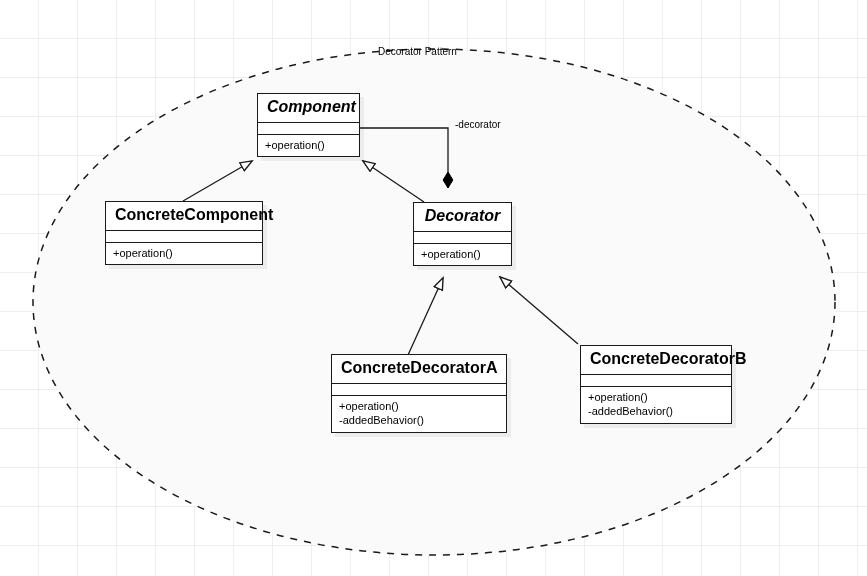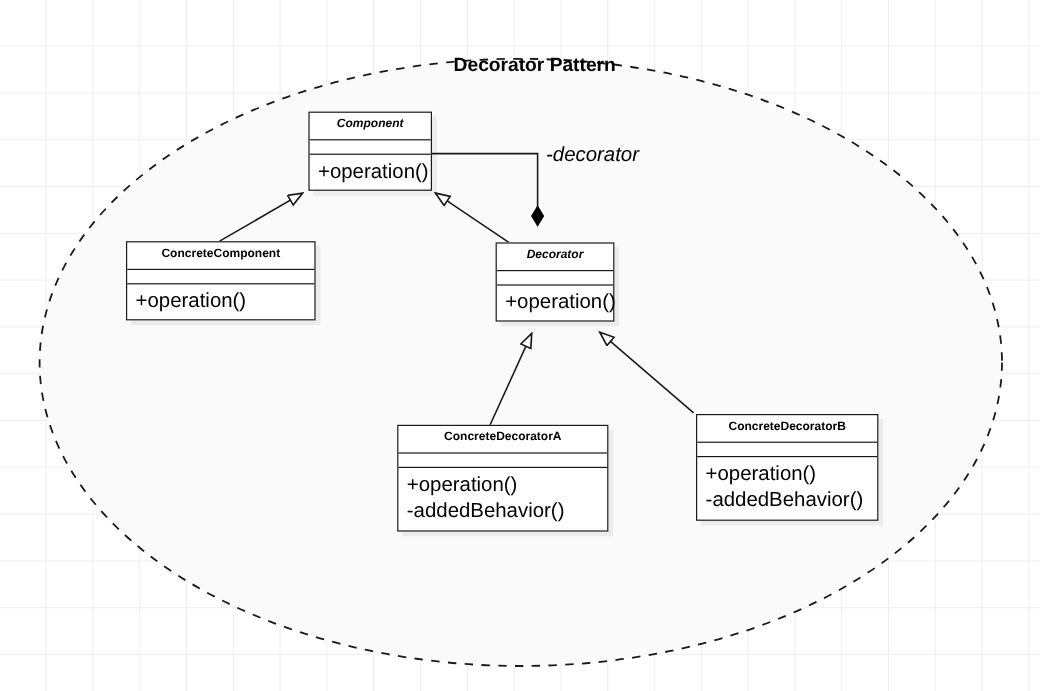--- a/index.html
+++ b/index.html
@@ -34,57 +34,56 @@
     box-sizing: border-box;
     background: #ffffff;
     border: 1.6px solid #1a1a1a;
     box-shadow: 4px 4px 0 0 rgba(0,0,0,0.055);
     display: flex;
     flex-direction: column;
   }
   .uml-name {
     box-sizing: border-box;
     text-align: center;
-    font-size: 10px;
+    font-size: 16px;
     font-weight: bold;
     color: #000000;
     padding: 5px 9px 6px 9px;
     border-bottom: 1.6px solid #1a1a1a;
     line-height: 1.05;
     white-space: nowrap;
   }
   .uml-name.abstract {
     font-style: italic;
   }
   .uml-attrs {
     box-sizing: border-box;
     height: 12px;
     border-bottom: 1.6px solid #1a1a1a;
   }
   .uml-ops {
     box-sizing: border-box;
     padding: 3px 7px 4px 7px;
-    font-size: 17px;
+    font-size: 11px;
     color: #000000;
     line-height: 1.33;
     white-space: pre;
   }
 
   
   .diagram-label {
     position: absolute;
-    font-size: 17px;
+    font-size: 10px;
     color: #000000;
     white-space: nowrap;
-    font-style: italic;
   }
   .diagram-title {
     position: absolute;
-    font-size: 16px;
-    font-weight: bold;
+    font-size: 10px;
+    font-weight: normal;
     color: #000000;
     white-space: nowrap;
   }
 </style>
 </head>
 <body>
 
 <div id="canvas">
 
   <svg id="vector-layer" viewBox="0 0 867 576" xmlns="http://www.w3.org/2000/svg">

